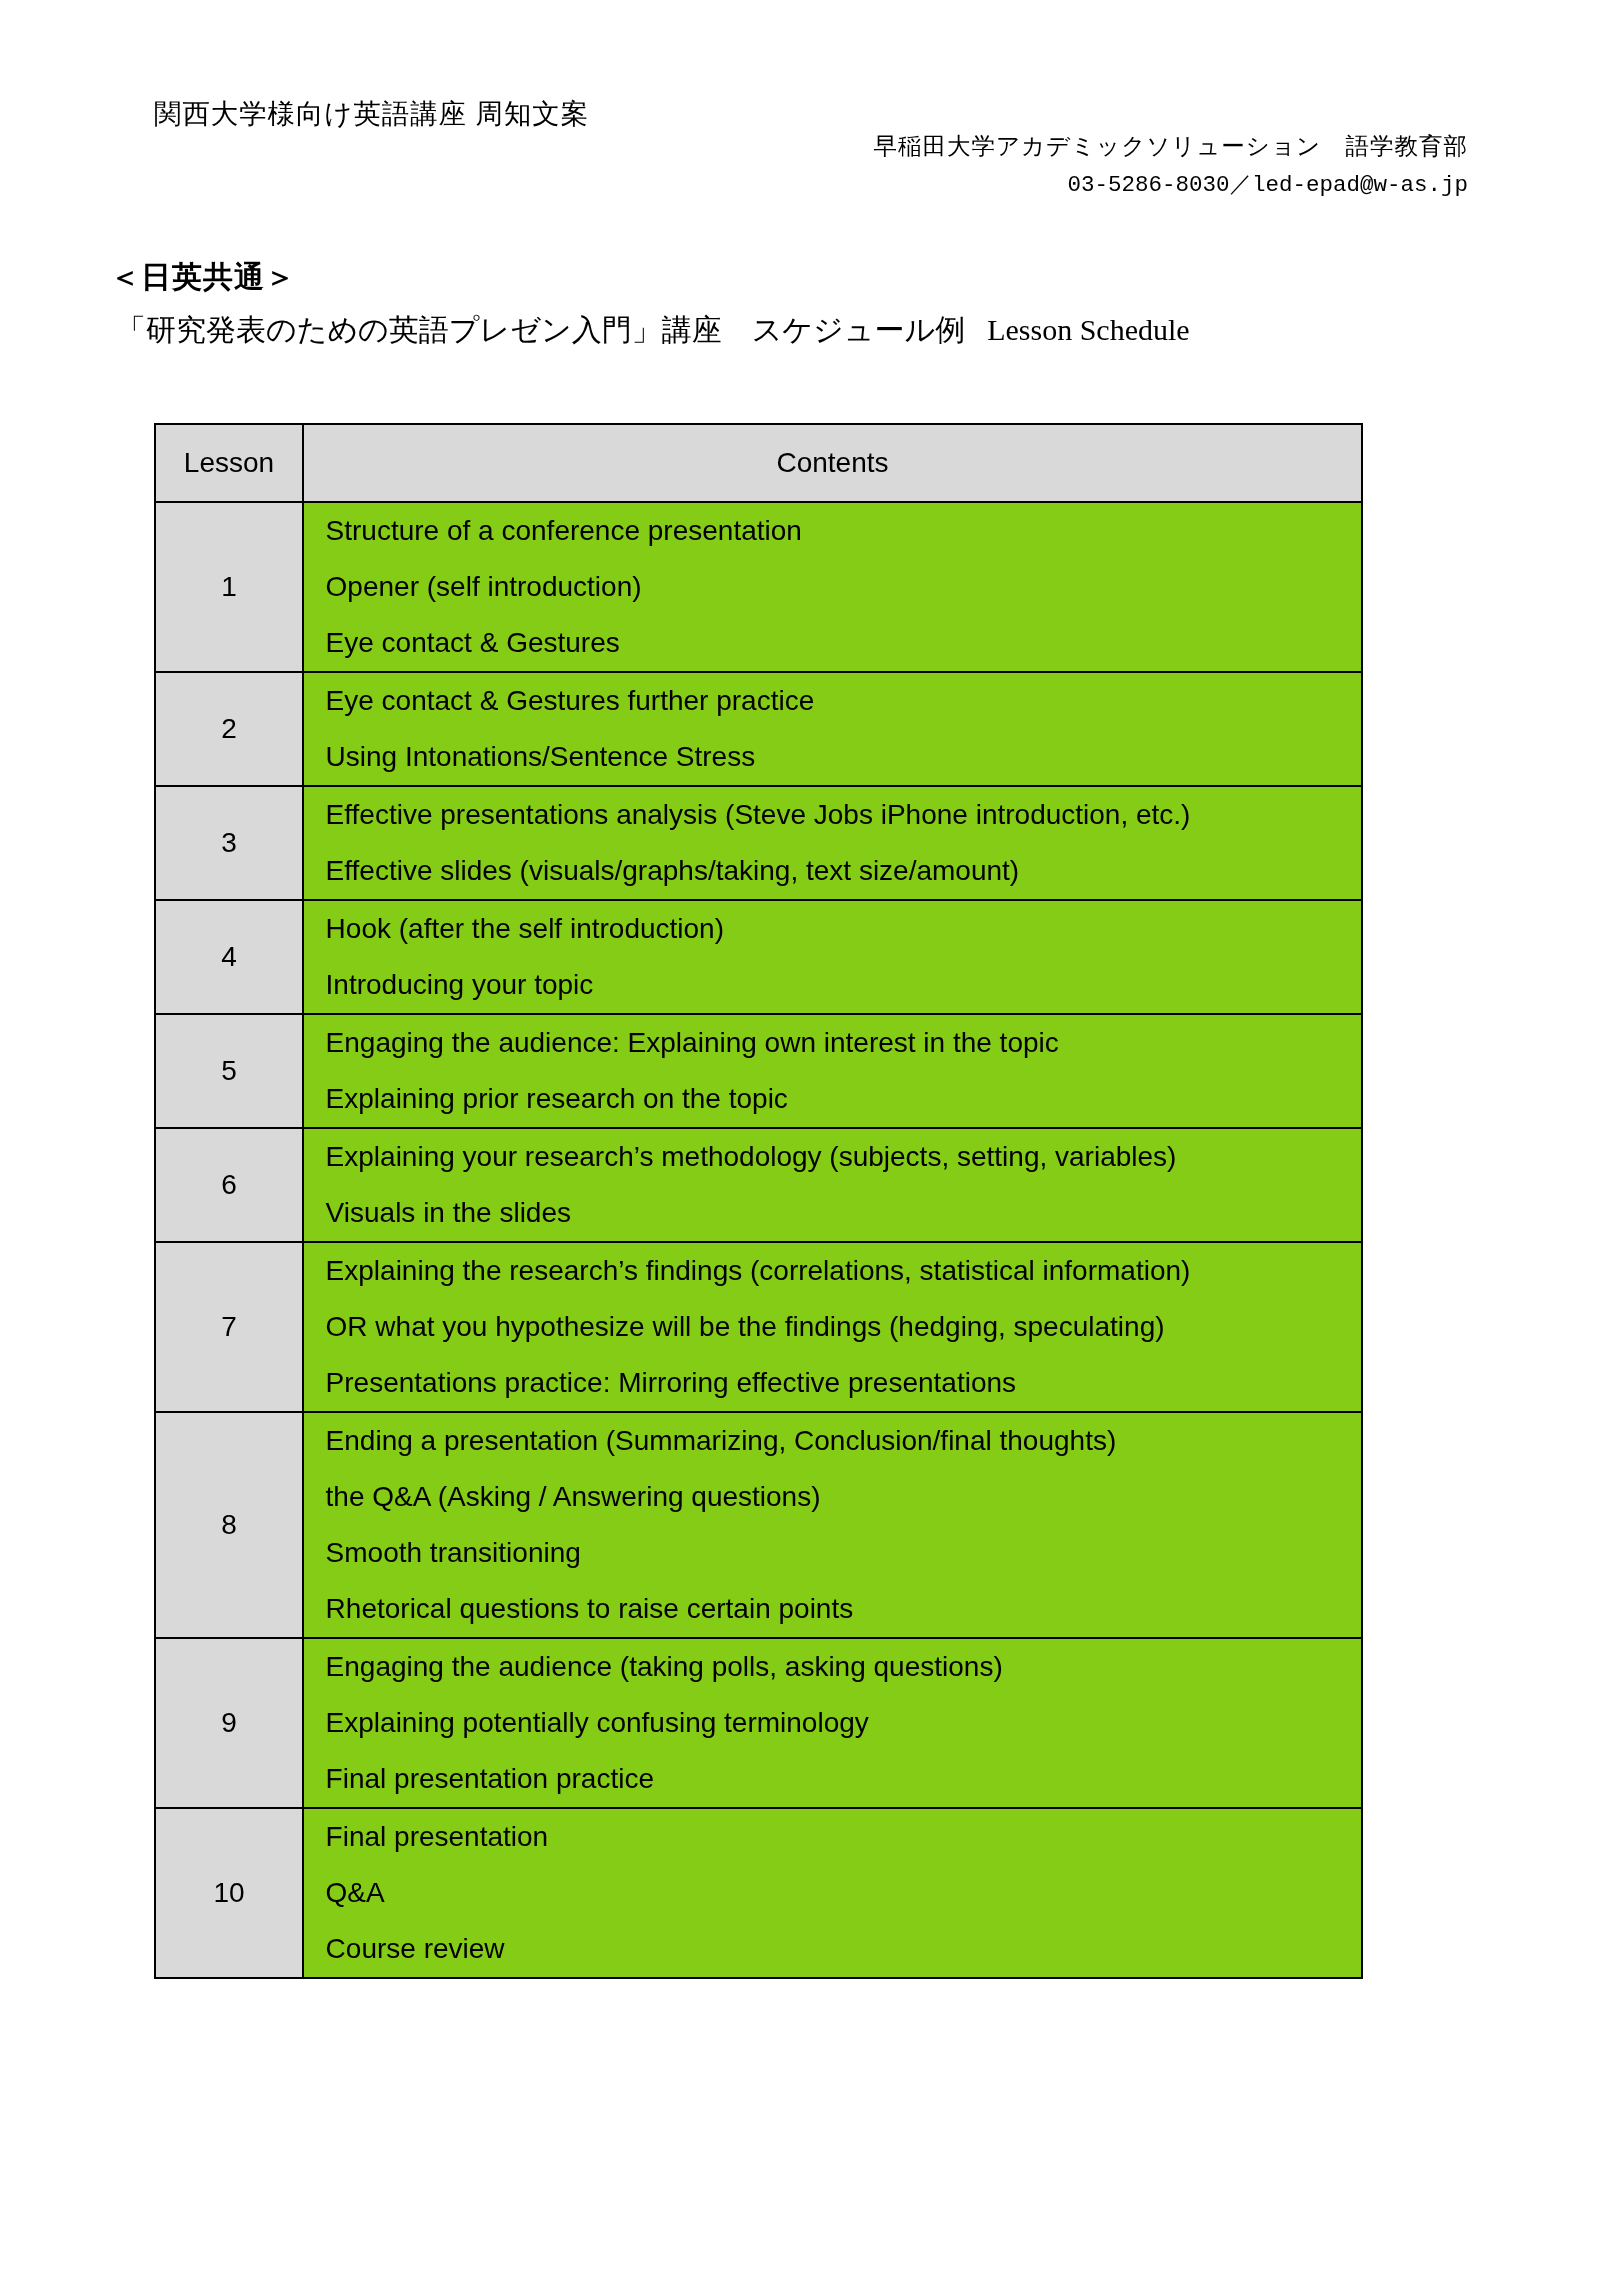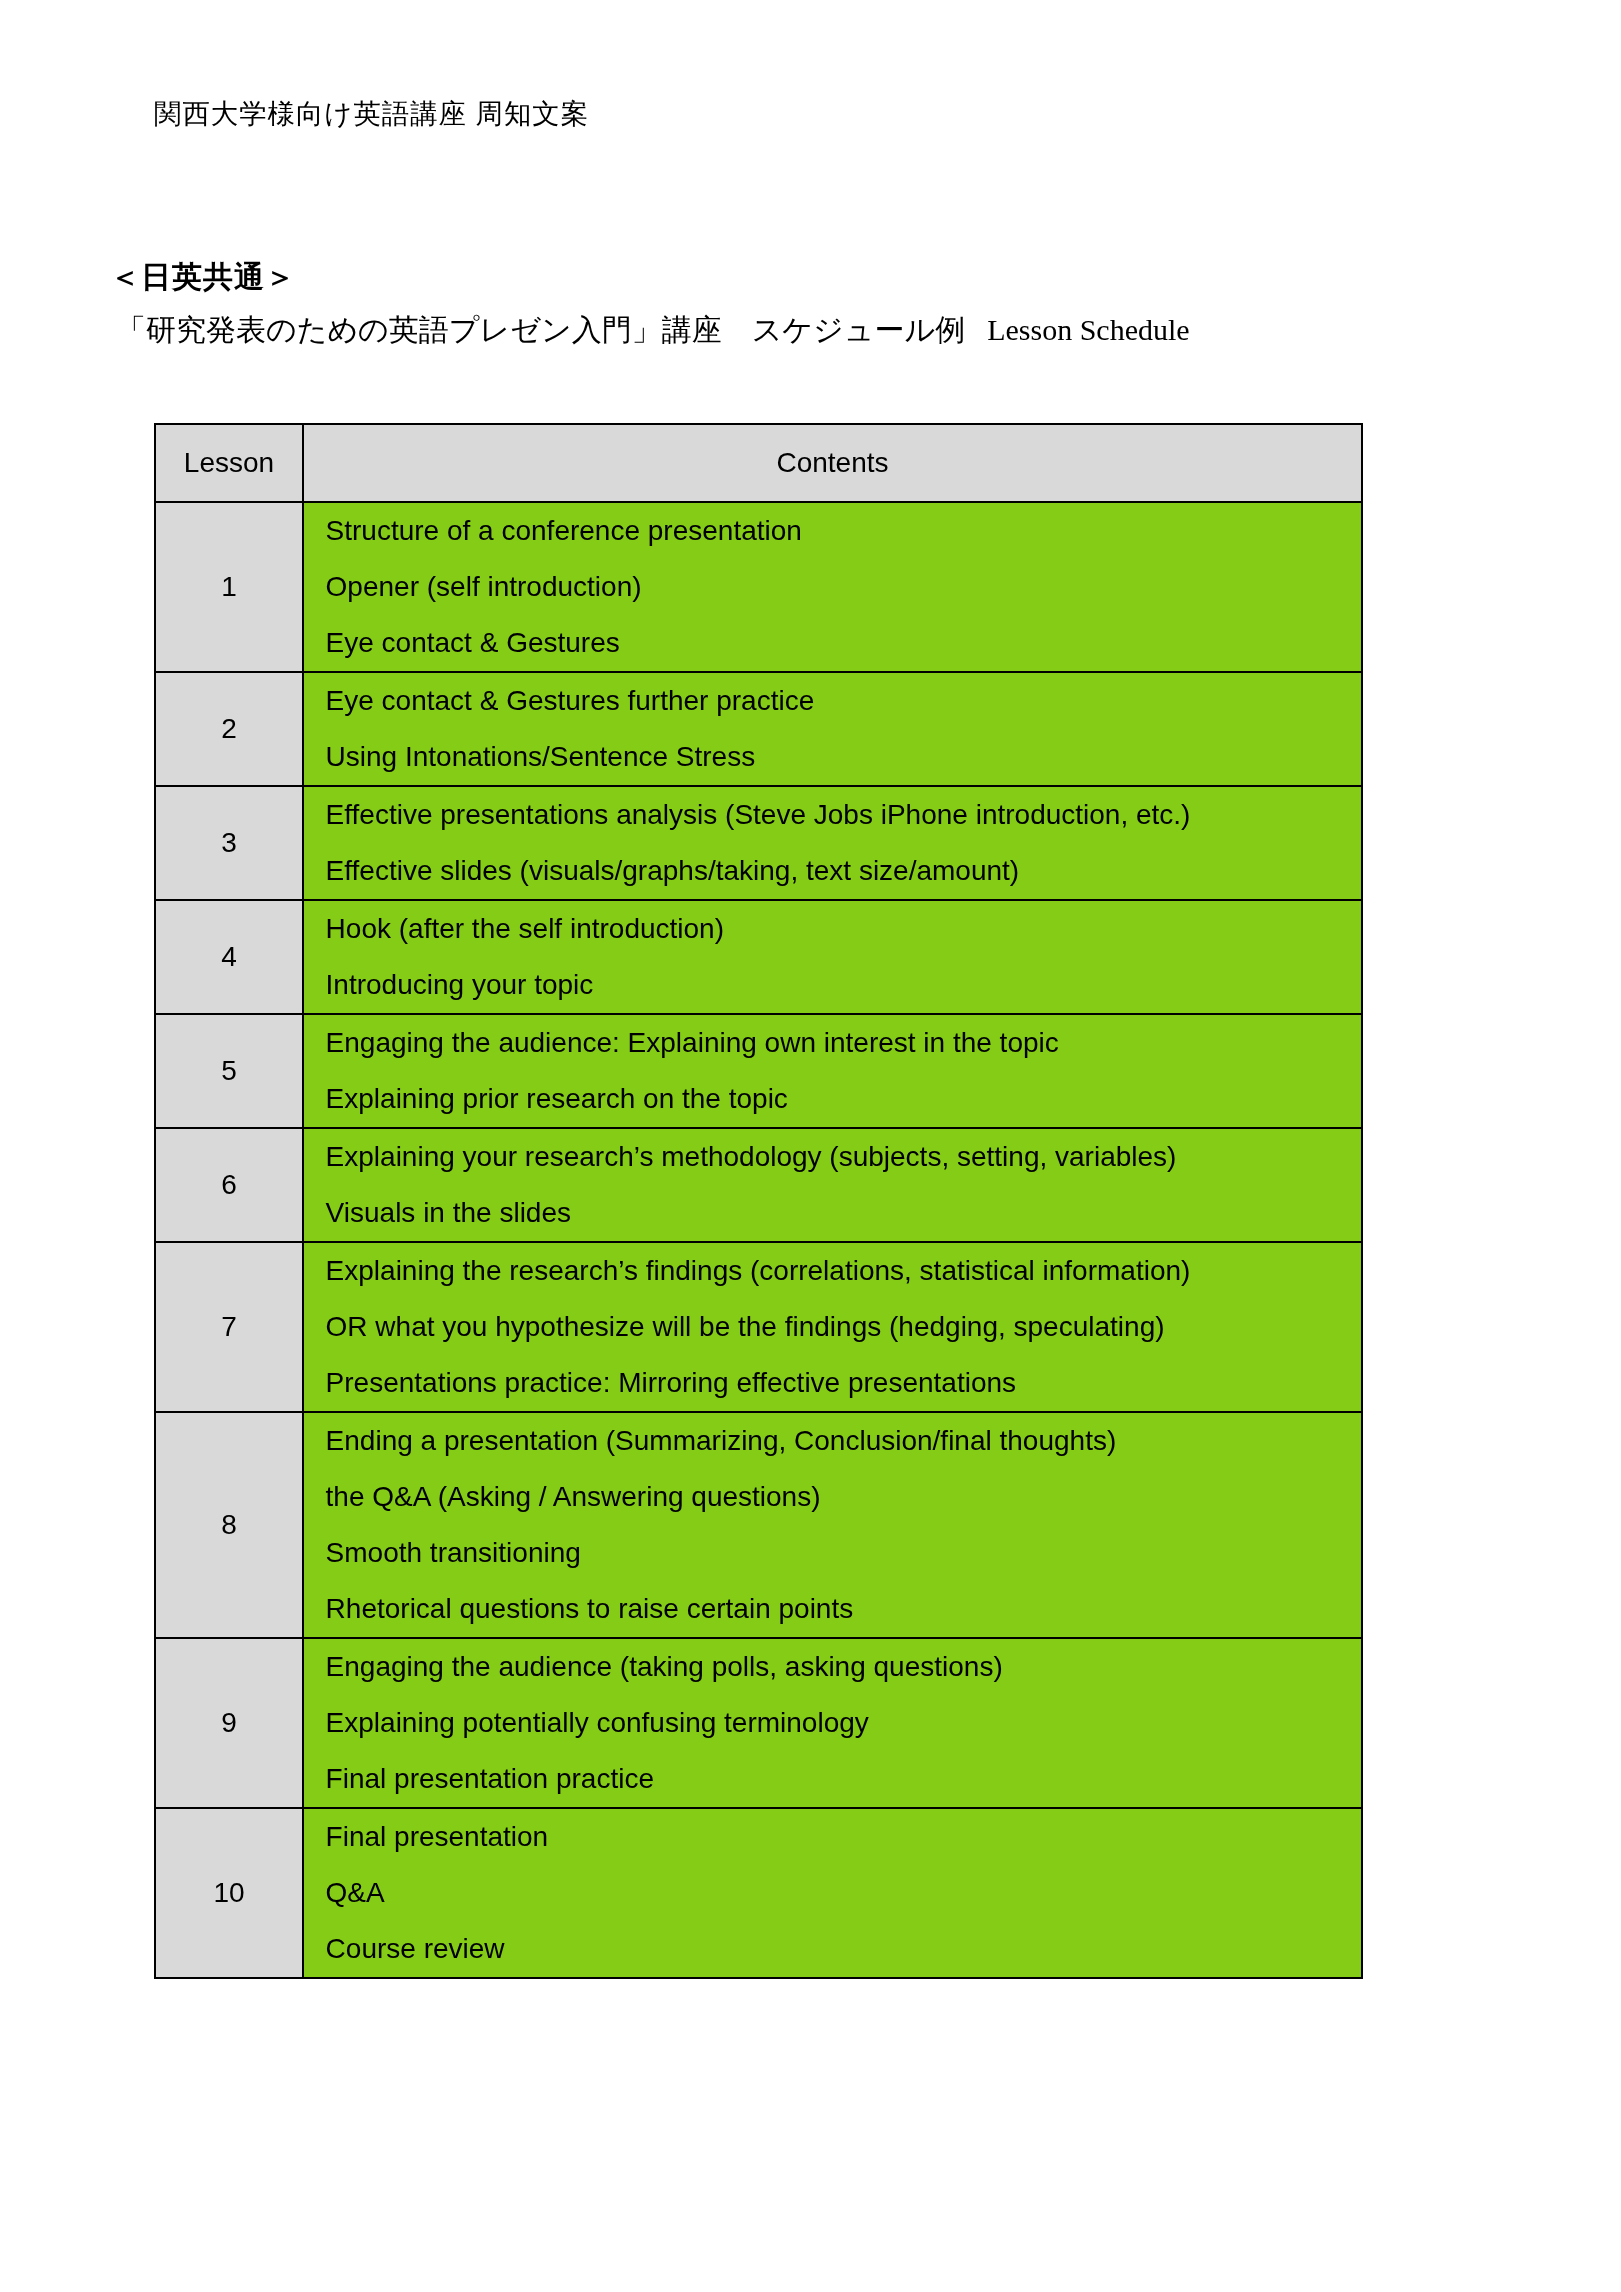--- a/index.html
+++ b/index.html
@@ -107,20 +107,22 @@
     line-height: 56px;
     white-space: nowrap;
   }
 </style>
 </head>
 <body>
 
 <div class="doc-title">関西大学様向け英語講座 周知文案</div>
 
 <div class="org-block">
+  <div class="org-line">早稲田大学アカデミックソリューション　語学教育部</div>
+  <div class="contact-line">03-5286-8030／led-epad@w-as.jp</div>
 </div>
 
 <div class="section-label">＜日英共通＞</div>
 
 <div class="subtitle">
   <span>「研究発表のための英語プレゼン入門」講座　スケジュール例</span><span class="subtitle-en">Lesson Schedule</span>
 </div>
 
 <table class="schedule-table">
   <colgroup>

